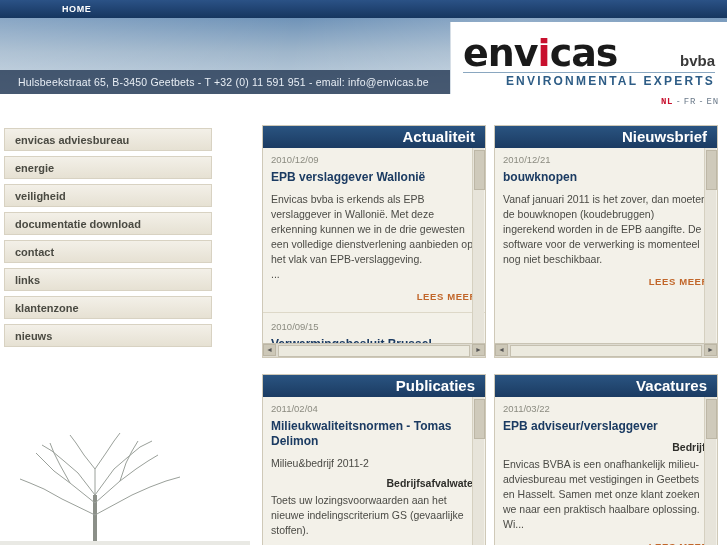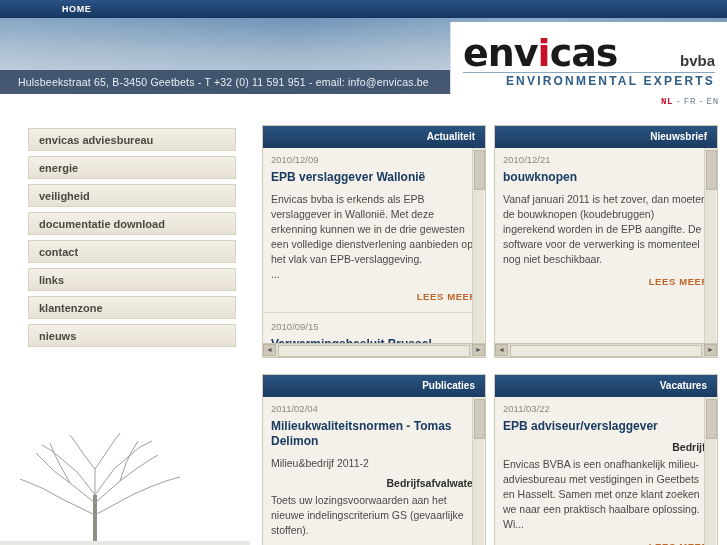--- a/index.html
+++ b/index.html
@@ -157,21 +157,21 @@
     position: absolute;
     left: 0;
     top: 0;
     width: 250px;
     height: 435px;
     background: #ffffff;
     overflow: hidden;
   }
   .menu {
     position: absolute;
-    left: 28px;
+    left: 4px;
     top: 18px;
     width: 172px;
   }
   .menu-item {
     display: block;
     box-sizing: border-box;
     width: 208px;
     height: 23px;
     line-height: 23px;
     margin-bottom: 5px;
@@ -202,21 +202,21 @@
     background: #f1efe7;
     border: 1px solid #cfc9b8;
     box-sizing: border-box;
   }
   .panel-head {
     height: 22px;
     line-height: 22px;
     background: #20456f;
     background: linear-gradient(to bottom, #2a5481 0%, #1b3b62 100%);
     color: #ffffff;
-    font-size: 10px;
+    font-size: 15px;
     font-weight: bold;
     text-align: right;
     padding-right: 10px;
     box-sizing: border-box;
   }
   .panel-body {
     position: absolute;
     left: 0; right: 0;
     top: 22px; bottom: 13px;
     background: #f3f1e9;

